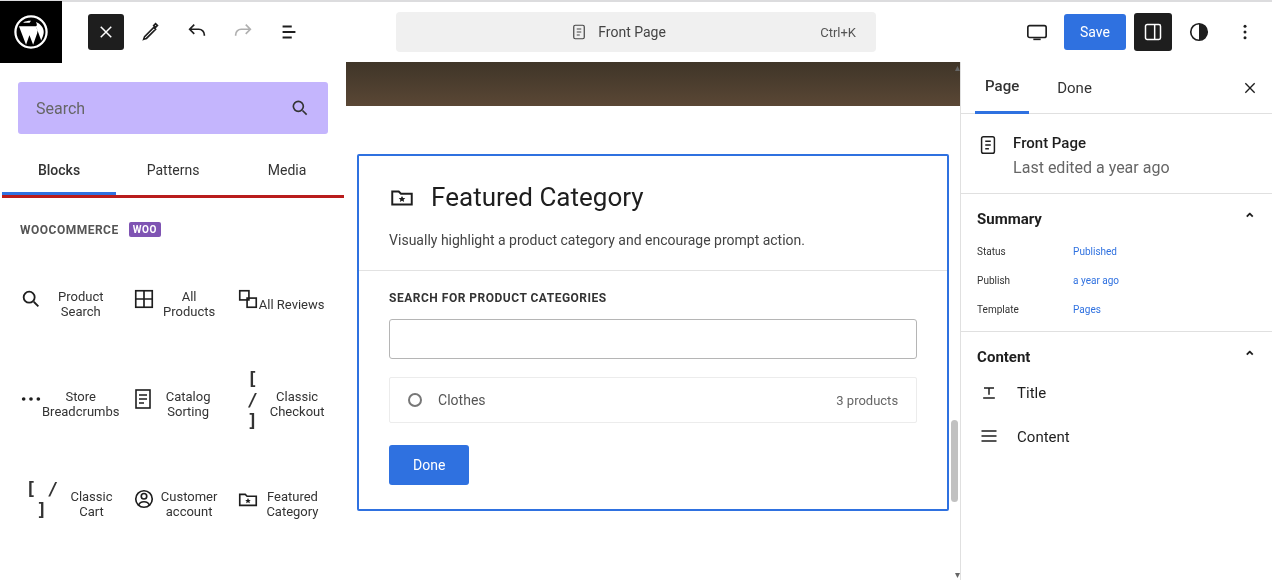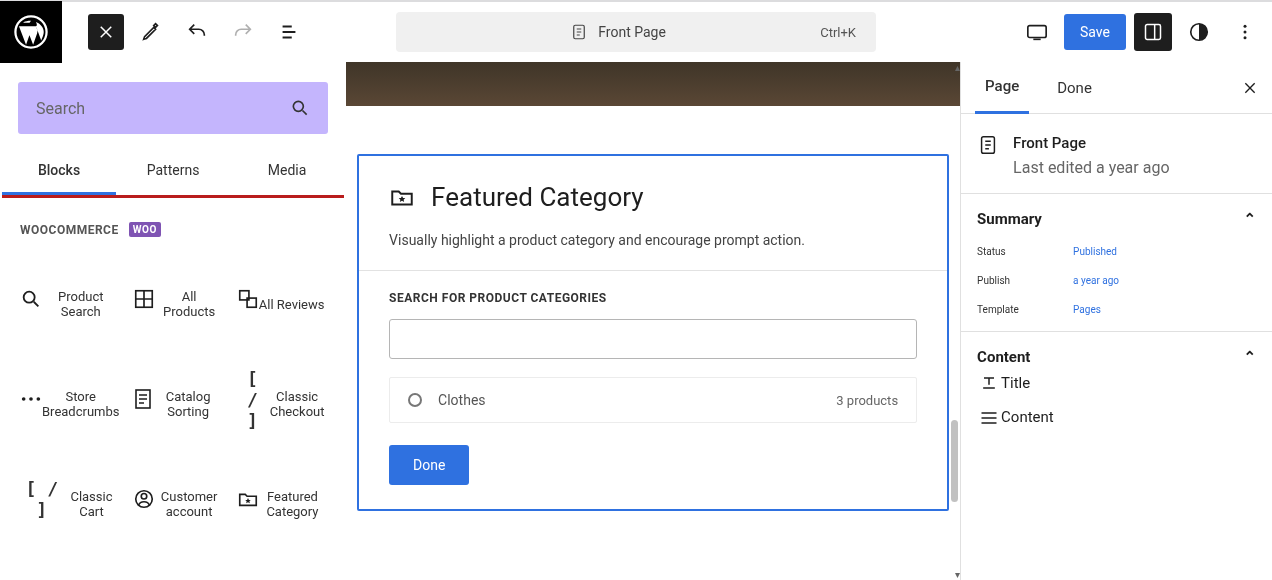--- a/index.html
+++ b/index.html
@@ -52,21 +52,21 @@
   .rs-close{margin-left:auto;font-size:18px}
   .rs-head{display:flex;gap:14px;padding:20px 16px 16px 16px;align-items:flex-start}
   .rs-head .meta .ttl{font-size:15px;font-weight:500}
   .rs-head .meta .sub{font-size:16px;color:#666;margin-top:6px}
   .rs-section{border-top:1px solid #e0e0e0;padding:16px}
   .rs-sec-title{display:flex;font-size:15px;font-weight:700}
   .rs-sec-title .chv{margin-left:auto}
   .rs-kv{display:flex;margin-top:18px;font-size:10px}
   .rs-kv .k{width:96px;color:#333}
   .rs-kv .v{color:#2f71e0}
-  .rs-item{display:flex;align-items:flex-end;gap:2px;padding:8px 2px;margin-top:0;font-size:15px}
+  .rs-item{display:flex;align-items:flex-start;gap:18px;padding:8px 2px;margin-top:10px;font-size:15px}
   svg{display:block}
 </style>
 </head>
 <body>
 
 <div class="topbar">
   <div class="wp-logo">
     <svg width="34" height="34" viewBox="0 0 24 24">
         <circle cx="12" cy="12" r="11" fill="none" stroke="#fff" stroke-width="1.6"></circle>
         <path d="M3.5 8l5 13 2.5-7-2-6zm5 0 5 13 2.8-8c.5-1.4.4-2.6-.8-5zm7-3c3 1 5.5 4 5.5 7 0 2-1 4-1.8 6l-3.7-10c.8-.2.9-1 .0-3zM7 5c1-.6 2.5-1 5-1l-1 1.5H6.5z"></path>

